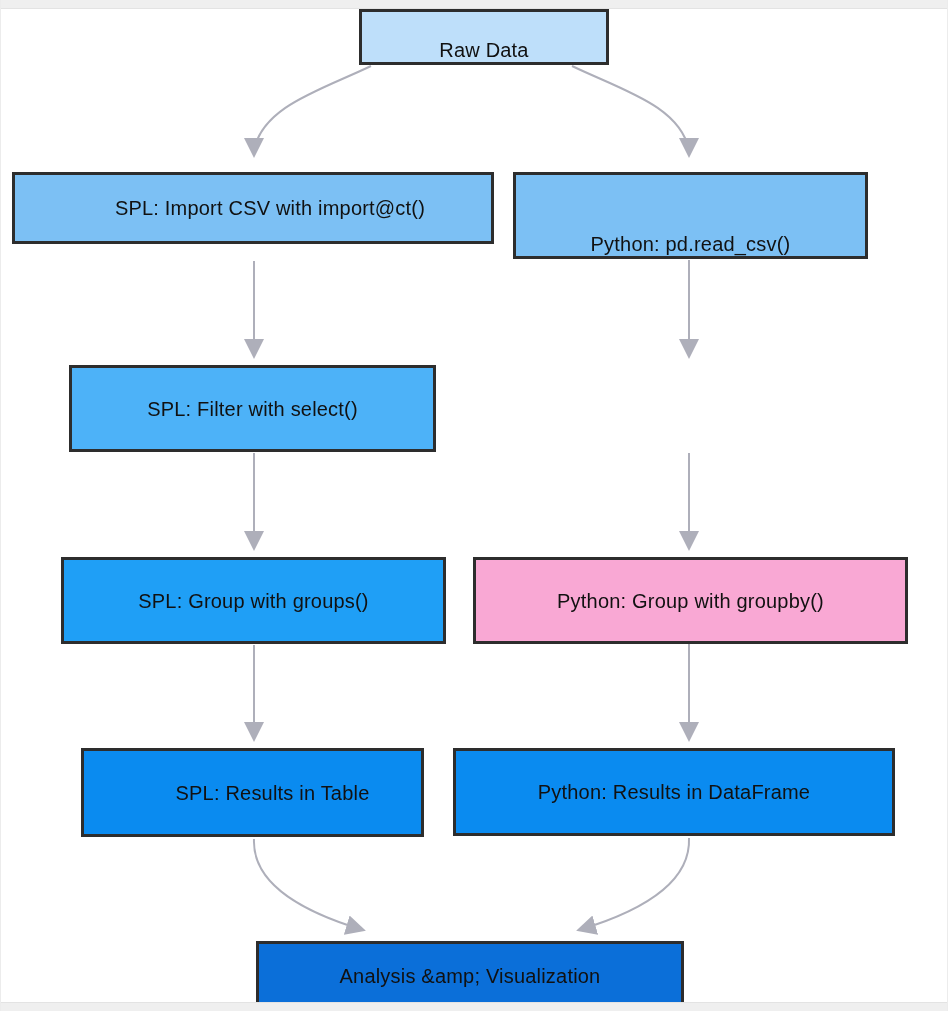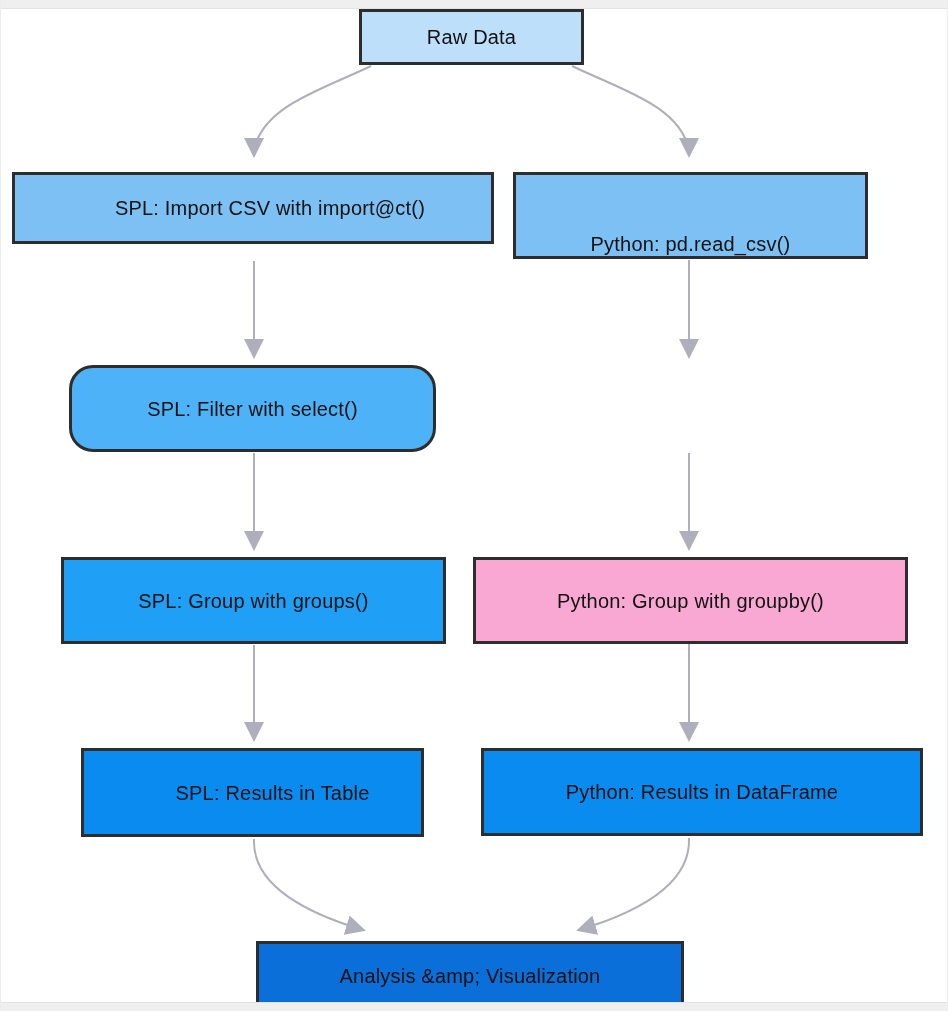--- a/index.html
+++ b/index.html
@@ -43,29 +43,29 @@
     z-index:2;
     box-sizing:border-box;
     border:3px solid var(--node-border);
     display:flex;align-items:center;justify-content:center;
     text-align:center;
     color:var(--text);
     font-size:20px;
     line-height:1.2;
     letter-spacing:0.2px;
   }
-  .n-raw   {left:358px;top:9px;  width:225px;height:56px;}
+  .n-raw   {left:358px;top:9px;  width:250px;height:56px;align-items:flex-end;}
   .n-spl1  {left:11px; top:172px;width:482px;height:72px;padding-left:34px;}
   .n-py1   {left:512px;top:172px;width:355px;height:87px;align-items:flex-end;}
   .n-spl2  {left:68px; top:365px;width:367px;height:87px;}
   .n-py2   {left:458px;top:365px;width:462px;height:87px;}
   .n-spl3  {left:60px; top:557px;width:385px;height:87px;align-items:center;}
   .n-py3   {left:472px;top:557px;width:435px;height:87px;}
   .n-spl4  {left:80px; top:748px;width:343px;height:89px;}
-  .n-py4   {left:480px;top:748px;width:442px;height:88px;}
+  .n-py4   {left:452px;top:748px;width:442px;height:88px;}
   .n-final {left:255px;top:941px;width:428px;height:70px;}
 </style>
 </head>
 <body>
 
 <div class="viewport">
 
   <div class="frame-strip top"></div>
 
   <svg class="edges-layer" width="948" height="1011" viewBox="0 0 948 1011">
@@ -91,21 +91,21 @@
   </div>
 
   <div class="diagram-node n-spl1" style="background: rgb(124, 192, 244);">
     <span>SPL: Import CSV with import@ct()</span>
   </div>
 
   <div class="diagram-node n-py1" style="background: rgb(124, 192, 244);">
     <span>Python: pd.read_csv()</span>
   </div>
 
-  <div class="diagram-node n-spl2" style="background: rgb(77, 178, 248); border-radius: 24px;">
+  <div class="diagram-node n-spl2" style="background: rgb(77, 178, 248);">
     <span>SPL: Filter with select()</span>
   </div>
 
 
   <div class="diagram-node n-spl3" style="background: rgb(31, 159, 246);">
     <span>SPL: Group with groups()</span>
   </div>
 
   <div class="diagram-node n-py3" style="background: #f9a8d4; text-align: right;">
     <span>Python: Group with groupby()</span>

